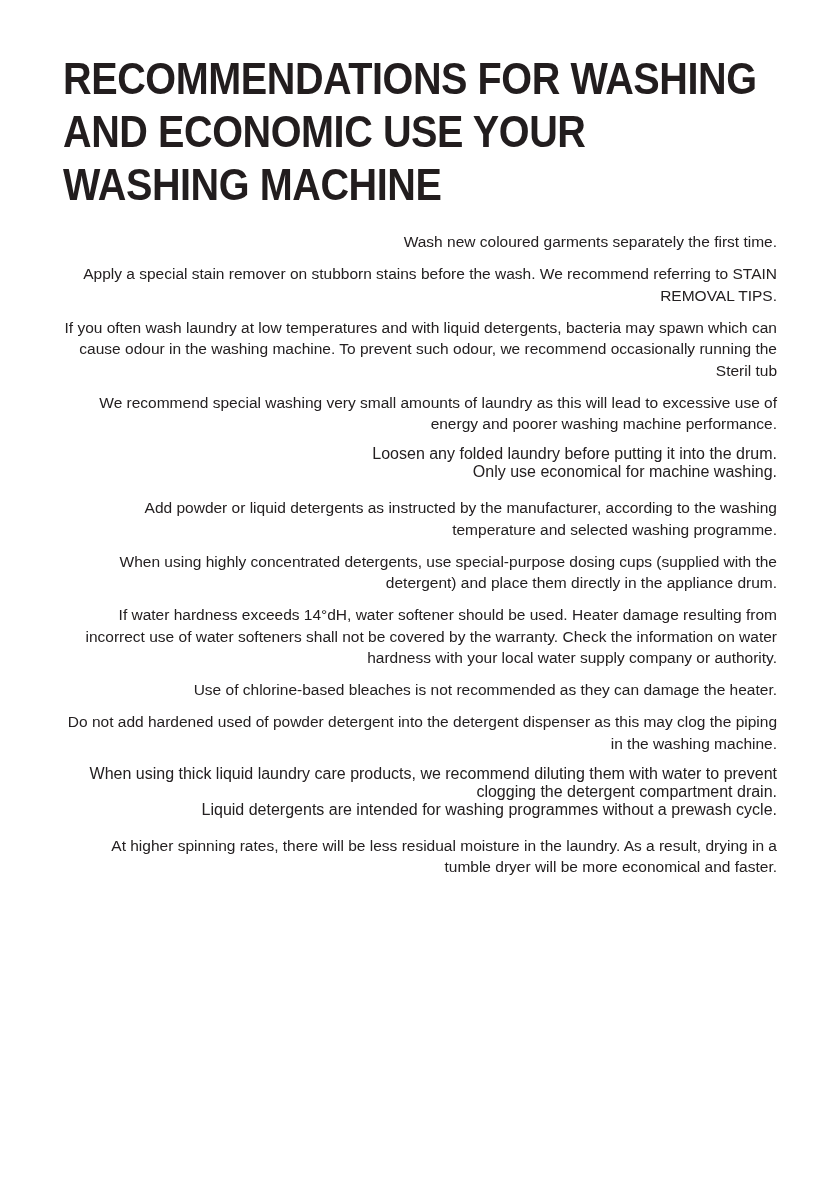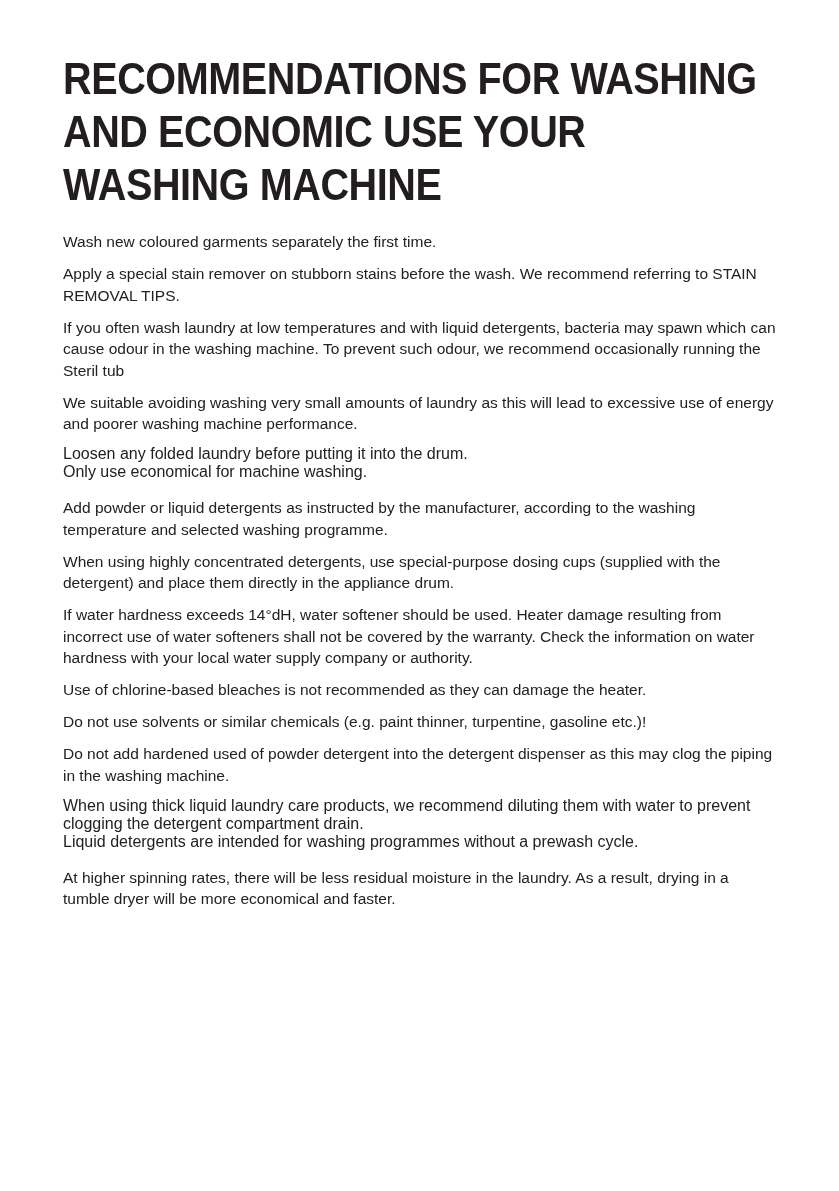--- a/index.html
+++ b/index.html
@@ -30,20 +30,21 @@
     letter-spacing: -0.5px;
   }
   .doc-title .title-line {
     white-space: nowrap;
     width: max-content;
     transform: scaleX(0.88);
     transform-origin: 0 50%;
   }
   .content {
     max-width: 715px;
+    text-align: right;
   }
   .para {
     margin: 0 0 10.5px 0;
     font-size: 15.5px;
     line-height: 21.5px;
     color: #242021;
   }
   .para .seg {
     
   }
@@ -68,21 +69,21 @@
 
     <p class="para">
       <span class="seg">Apply a special stain remover on stubborn stains before the wash. We recommend referring to STAIN REMOVAL TIPS.</span>
     </p>
 
     <p class="para">
       <span class="seg">If you often wash laundry at low temperatures and with liquid detergents, bacteria may spawn which can cause odour in the washing machine. To prevent such odour, we recommend occasionally running the Steril tub</span>
     </p>
 
     <p class="para">
-      <span class="seg">We suitable avoiding washing very small amounts of laundry as this will lead to excessive use of energy and poorer washing machine performance.</span>
+      <span class="seg">We recommend special washing very small amounts of laundry as this will lead to excessive use of energy and poorer washing machine performance.</span>
     </p>
 
     <p class="para">
       </p>
       <div class="seg">Loosen any folded laundry before putting it into the drum.</div>
       <div class="seg">Only use economical for machine washing.</div>
     <p></p>
 
     <p class="para">
       <span class="seg">Add powder or liquid detergents as instructed by the manufacturer, according to the washing temperature and selected washing programme.</span>
@@ -94,23 +95,20 @@
 
     <p class="para">
       <span class="seg">If water hardness exceeds 14°dH, water softener should be used. Heater damage resulting from incorrect use of water softeners shall not be covered by the warranty. Check the information on water hardness with your local water supply company or authority.</span>
     </p>
 
     <p class="para">
       <span class="seg">Use of chlorine-based bleaches is not recommended as they can damage the heater.</span>
     </p>
 
 
-    <p class="para">
-      <span class="seg">Do not use solvents or similar chemicals (e.g. paint thinner, turpentine, gasoline etc.)!</span>
-    </p>
 
     <p class="para">
       <span class="seg">Do not add hardened used of powder detergent into the detergent dispenser as this may clog the piping in the washing machine.</span>
     </p>
 
     <p class="para">
       </p>
       <div class="seg">When using thick liquid laundry care products, we recommend diluting them with water to prevent clogging the detergent compartment drain.</div>
       <div class="seg">Liquid detergents are intended for washing programmes without a prewash cycle.</div>
     <p></p>

